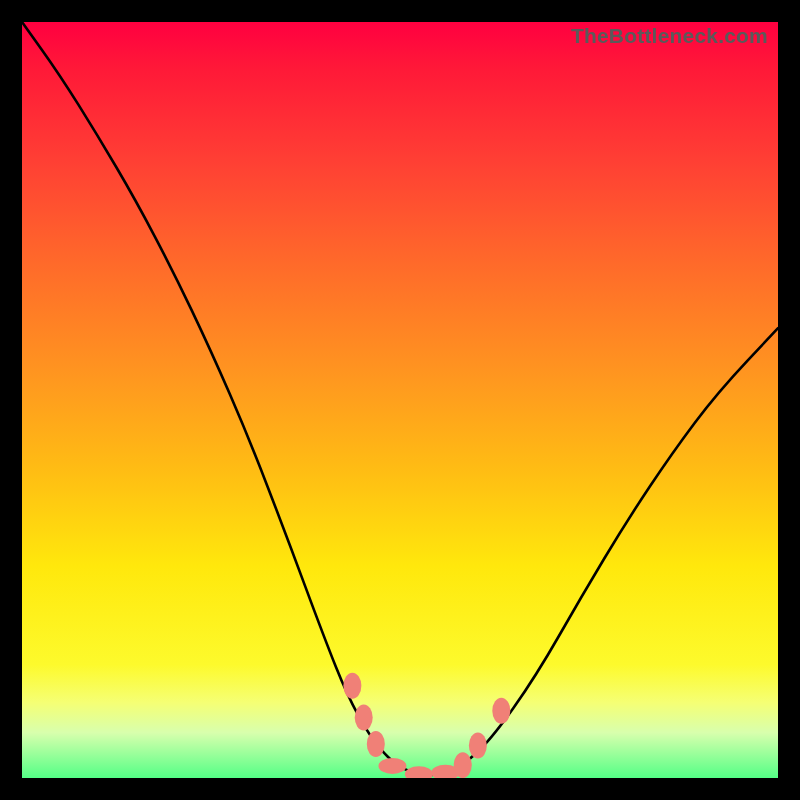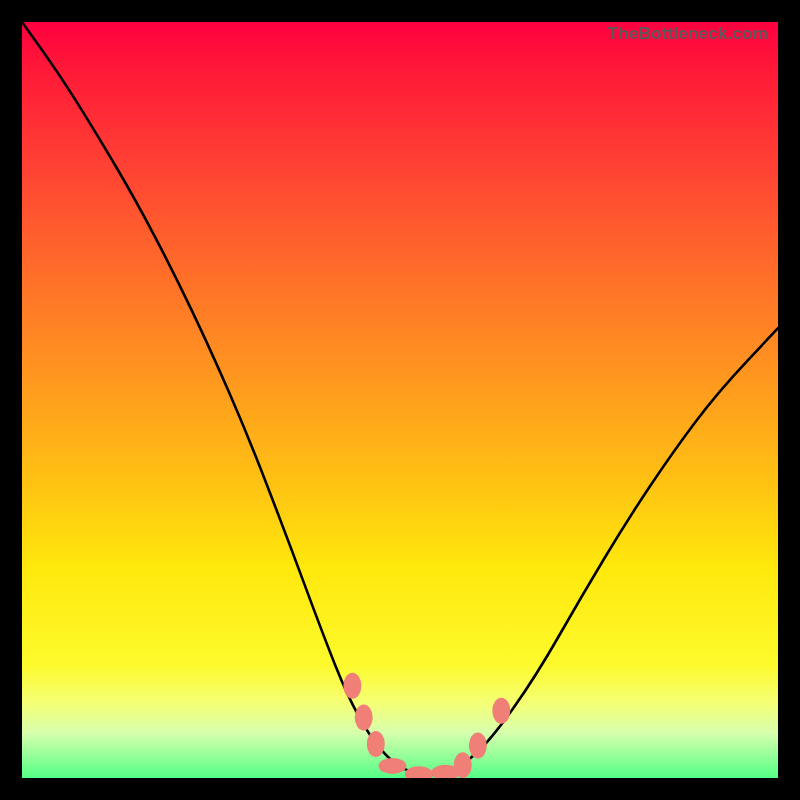--- a/index.html
+++ b/index.html
@@ -16,21 +16,21 @@
       #ffbf13 60%,
       #ffe80c 72%,
       #fdfa2c 85%,
       #f5ff74 90%,
       #d8ffad 94%,
       #54ff86 100%);
   }
   .credit{
     position:absolute;top:2px;right:10px;
     font-family:Arial,Helvetica,sans-serif;
-    font-size:17px;font-weight:bold;
+    font-size:21px;font-weight:bold;
     color:#5a5a5a;letter-spacing:0.2px;
     user-select:none;
   }
   svg{position:absolute;inset:0;width:756px;height:756px}
   .curve{fill:none;stroke:#000;stroke-width:2.6;stroke-linecap:round}
   .marker{fill:#f08077;stroke:none}
 </style>
 </head>
 <body>
 

